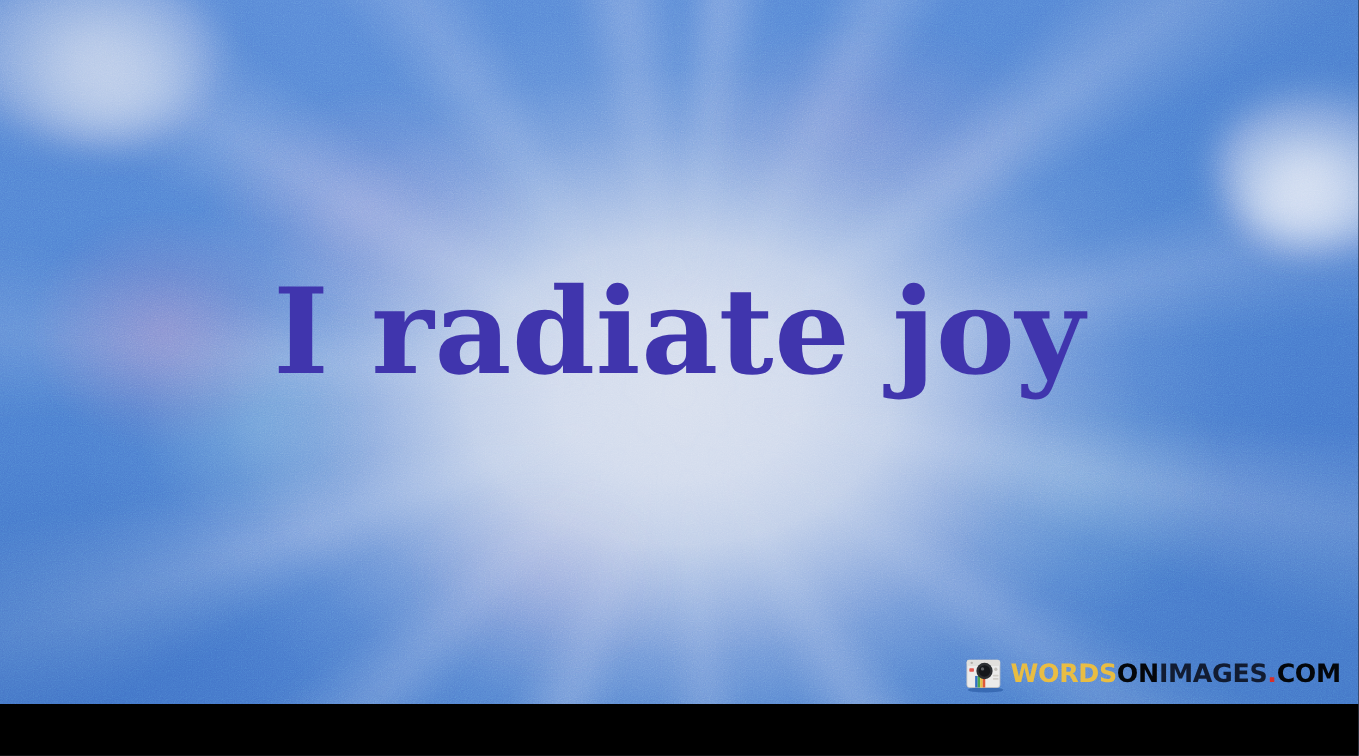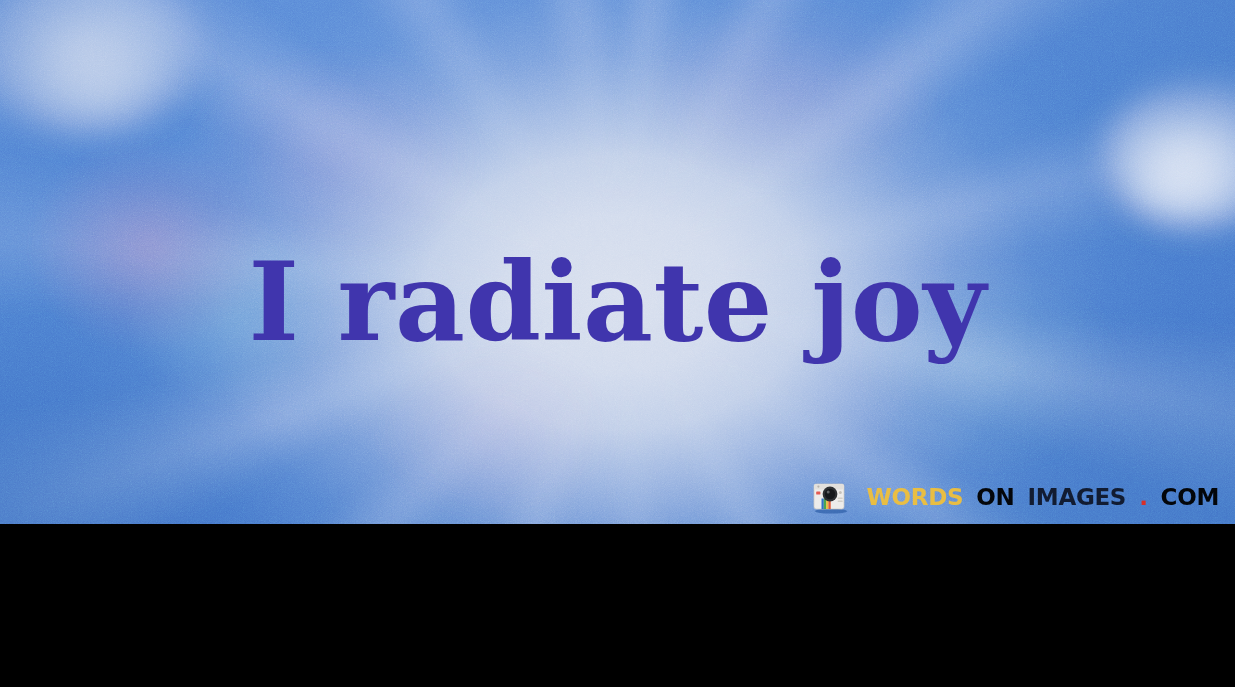--- a/index.html
+++ b/index.html
@@ -8,21 +8,21 @@
   html, body {
     width:1235px; height:687px;
     overflow:hidden;
     background:#000;
     font-family:"Liberation Sans", sans-serif;
   }
 
   
   #quote-canvas {
     position:relative;
-    width:1235px; height:524px;
+    width:1235px; height:640px;
     overflow:hidden;
     background:#4c7fd0;
   }
 
   
   .sky-base {
     position:absolute; inset:0;
     background:
       linear-gradient(170deg, #5b8ad8 0%, #4c7ed0 42%, #4576cb 75%, #4a7ccc 100%);
   }
@@ -200,21 +200,21 @@
   .wm-text {
     font-family:"DejaVu Sans", "Liberation Sans", sans-serif;
     font-weight:700;
     font-size:23px;
     letter-spacing:-0.3px;
     line-height:1;
     white-space:nowrap;
     display:flex;
     align-items:baseline;
   }
-  .wm-text span { display:inline-block;margin-left:13px; }
+  .wm-text span { display:inline-block; }
 </style>
 </head>
 <body>
 
 <div id="quote-canvas">
 
   <div class="sky-base"></div>
   <div class="center-glow"></div>
   <div class="rays"></div>
   <div class="prism-tints"></div>

